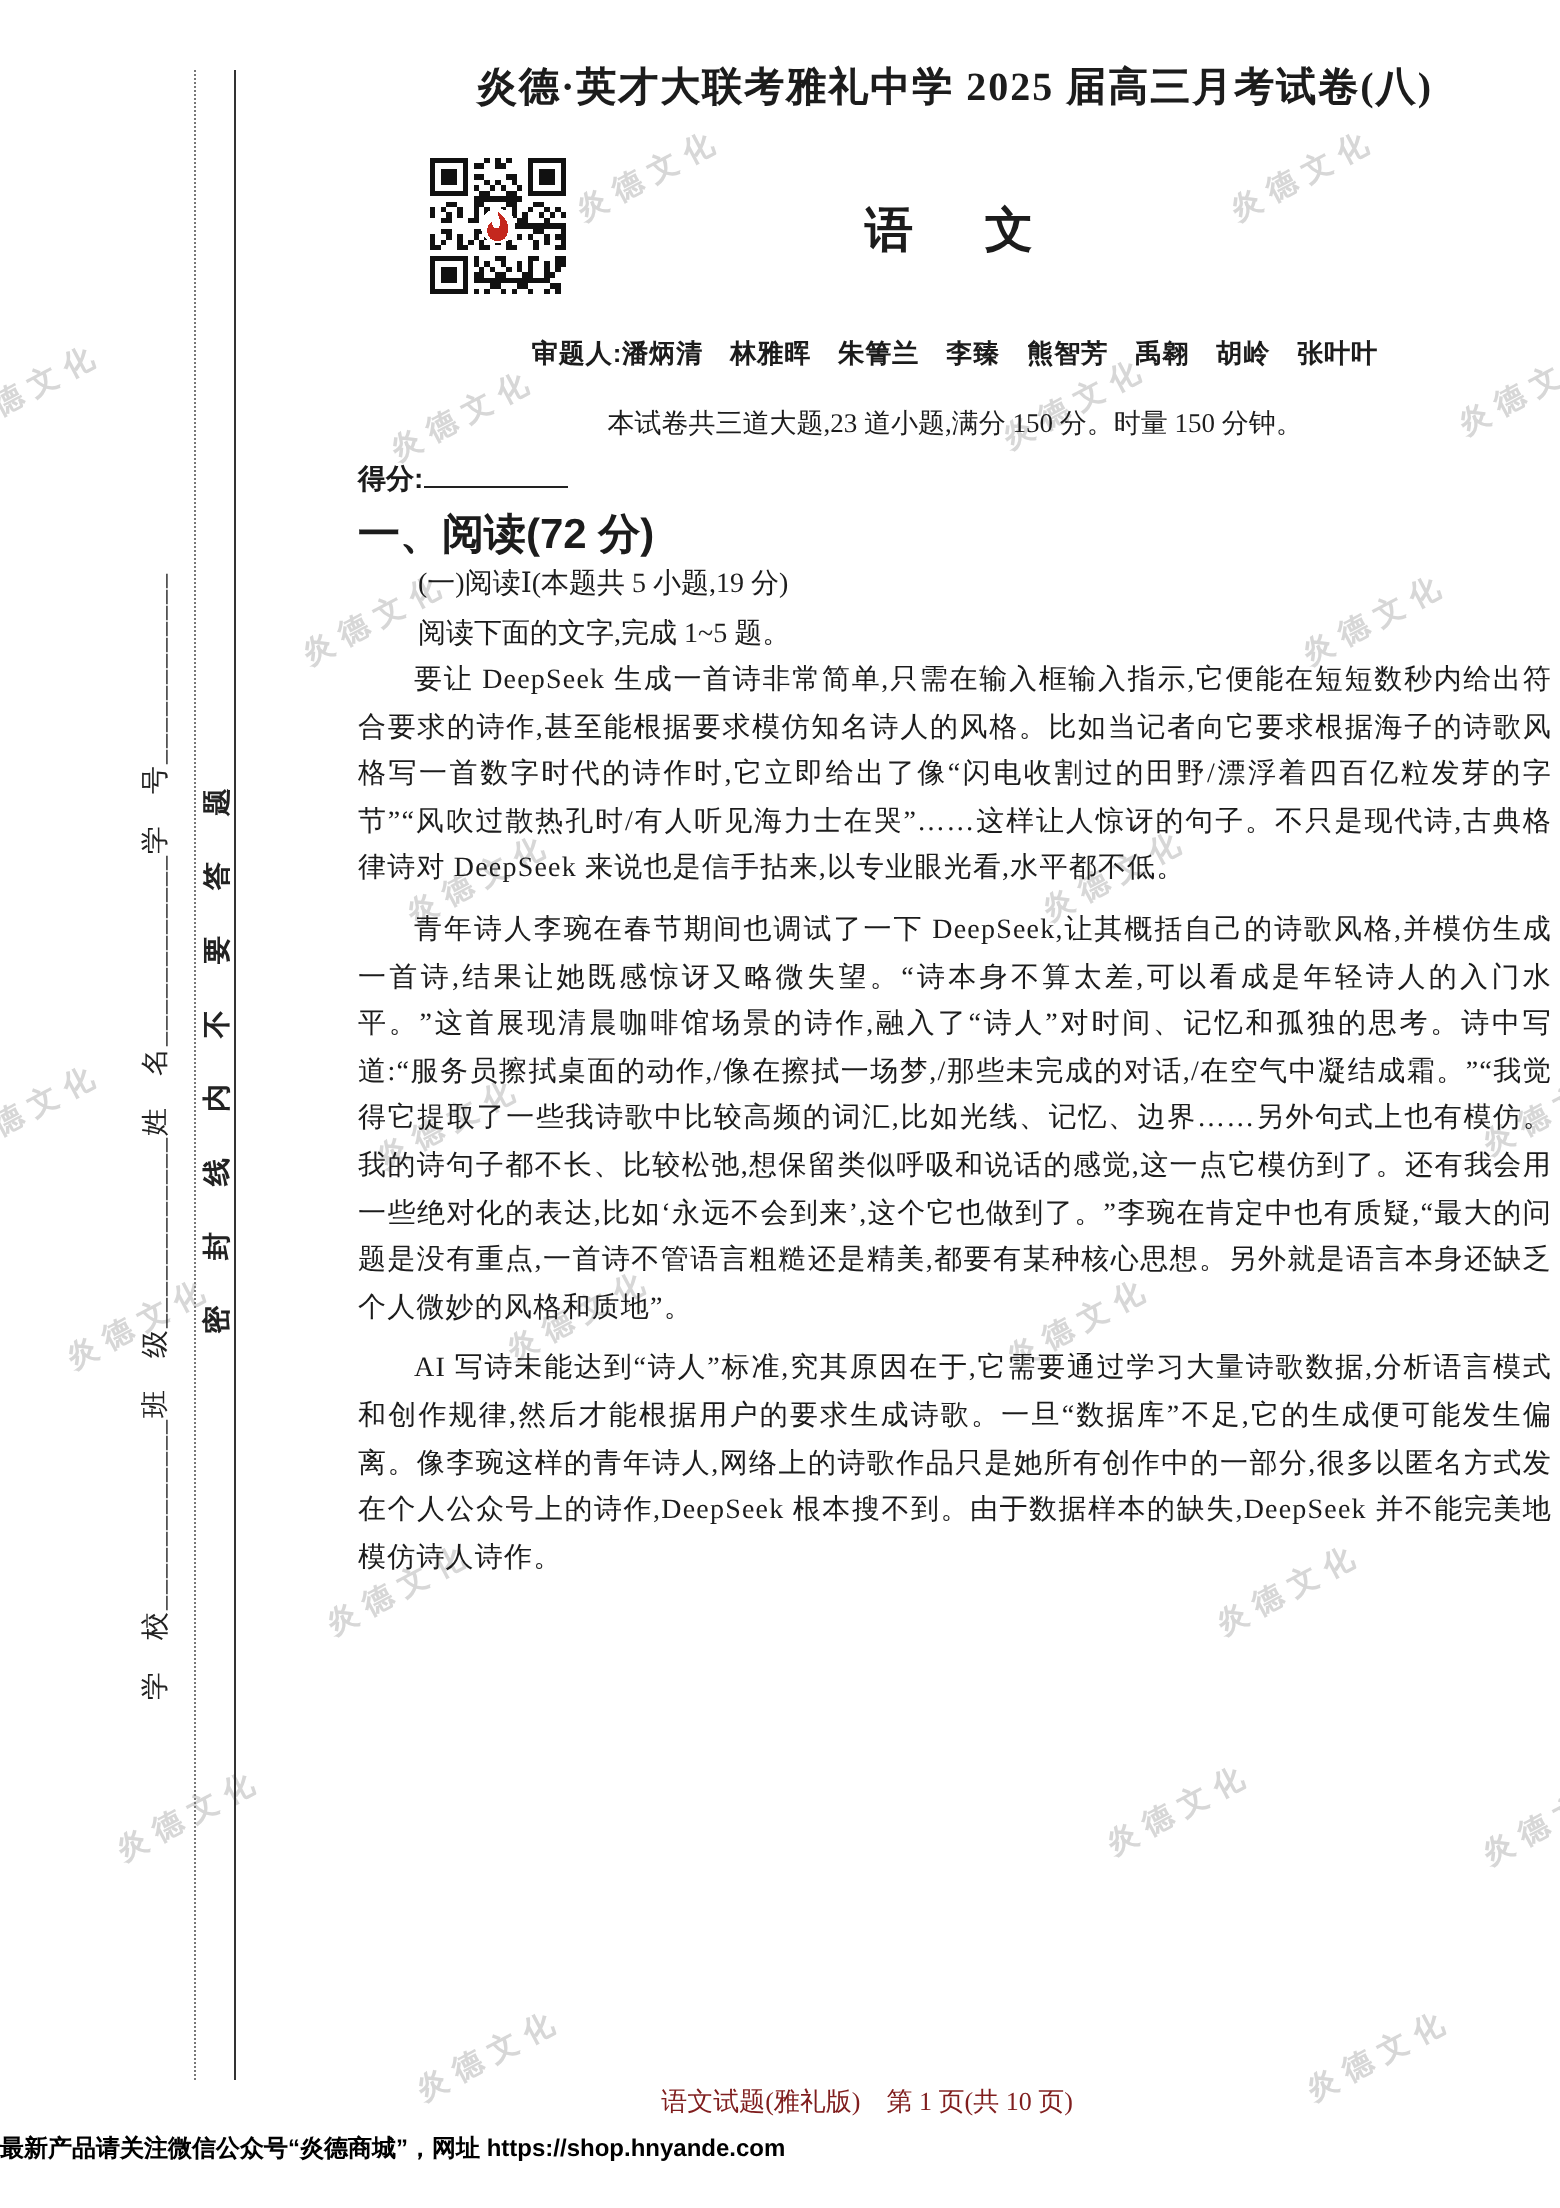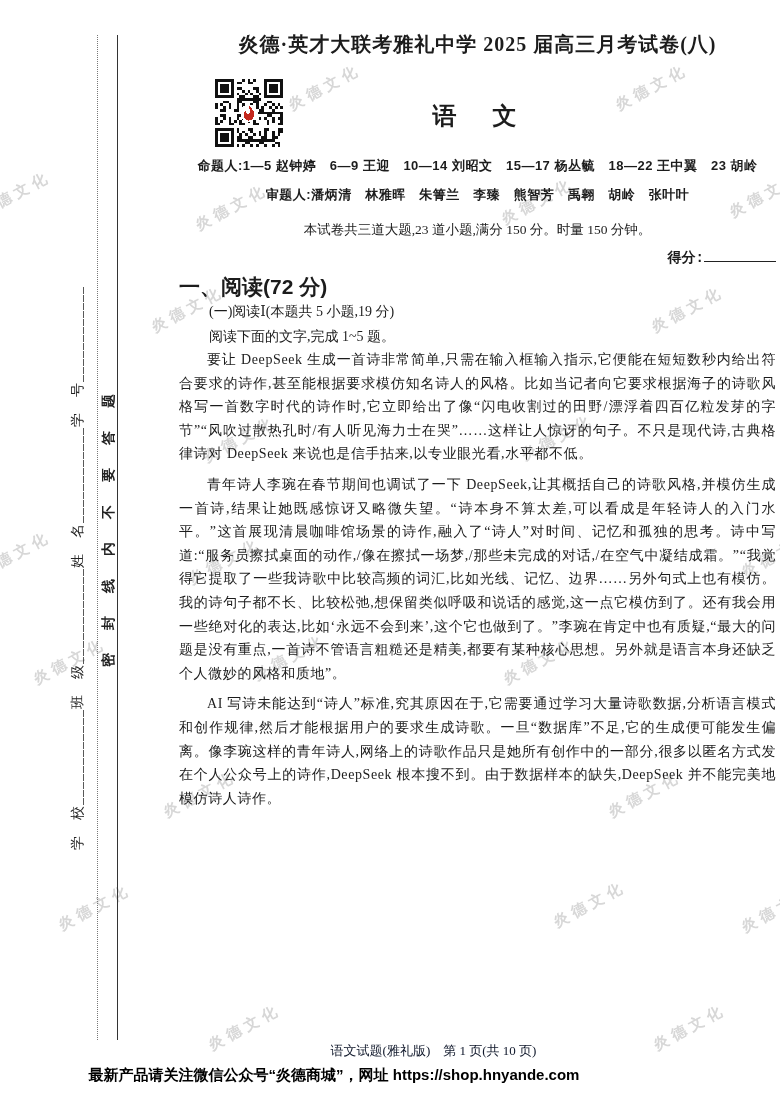--- a/index.html
+++ b/index.html
@@ -44,39 +44,39 @@
   .subject{
     text-align:center;padding-top:44px;font-size:24px;line-height:30px;
     font-weight:bold;font-family:"Liberation Sans",sans-serif;letter-spacing:6px;
   }
   .setters,.reviewers{
     text-align:center;font-size:13px;line-height:18px;font-weight:bold;
     font-family:"Liberation Sans",sans-serif;letter-spacing:0.5px;
   }
   .reviewers{margin-top:11px;}
   .exam-info{margin-top:17px;text-align:center;font-size:13.5px;line-height:18px;}
-  .score-row{margin-top:8px;text-align:right;font-size:14px;line-height:20px;
-    font-family:Liberation Mono, monospace;font-weight:bold;}
+  .score-row{margin-top:8px;font-size:14px;line-height:20px;
+    font-family:Liberation Sans, sans-serif;font-weight:bold;}
   .score-blank{display:inline-block;width:72px;border-bottom:1.5px solid #222;height:14px;}
   
   .sec-title{margin-top:8px;font-size:21px;line-height:22px;font-weight:bold;
     font-family:"Liberation Sans",sans-serif;}
   .sec-sub{margin-top:3px;padding-left:30px;font-size:14px;line-height:22px;}
   .instruction{margin-top:3px;padding-left:30px;font-size:14px;line-height:22px;}
   .material-label{margin-top:4px;padding-left:30px;font-size:14px;line-height:20px;
     font-weight:bold;font-family:"Liberation Sans",sans-serif;}
   .paras p{
     margin:0 0 7px 0;font-size:14px;line-height:23.6px;
     text-align:justify;text-indent:2em;letter-spacing:0.6px;
   }
   
   .footer-page{position:absolute;left:135px;top:1042px;width:597px;z-index:1;
-    text-align:center;font-size:13px;color:#0f172a;}
+    text-align:center;font-size:13px;color:#7f1d1d;}
   .footer-promo{position:absolute;left:0;top:1066px;width:668px;z-index:1;
-    text-align:center;font-size:15px;font-weight:bold;
+    font-size:12px;font-weight:bold;
     font-family:"Liberation Sans",sans-serif;color:#000;}
 </style>
 </head>
 <body>
 
 <div class="page">
 
   <div class="wm-layer">
       <span class="wm" style="left: 285px; top: 78px; color: rgb(215, 215, 215);">炎德文化</span>
       <span class="wm" style="left: 612px; top: 78px; color: rgb(215, 215, 215);">炎德文化</span>
@@ -307,21 +307,20 @@
             <rect x="0" y="18" width="7" height="7" fill="#111"></rect>
             <rect x="1" y="19" width="5" height="5" fill="#fff"></rect>
             <rect x="2" y="20" width="3" height="3" fill="#111"></rect>
             <circle cx="12.5" cy="12.5" r="3.2" fill="#fff"></circle>
             <path d="M12.5 9.8 C13.8 11 14.6 12 14.4 13.4 C14.2 14.6 13.4 15.3 12.4 15.3 C11.3 15.3 10.5 14.5 10.5 13.3 C10.5 12.6 10.9 12 11.5 11.7 C11.3 12.4 11.7 12.9 12.2 12.9 C12.8 12.9 13.1 12.3 12.9 11.6 C12.7 10.9 12.4 10.4 12.5 9.8 Z" fill="#c4281e"></path>
           </svg>
       </div>
       <div class="subject">语　文</div>
     </div>
 
-    <div class="setters">命题人:1—5 赵钟婷　6—9 王迎　10—14 刘昭文　15—17 杨丛毓　18—22 王中翼　23 胡岭</div>
     <div class="reviewers">审题人:潘炳清　林雅晖　朱箐兰　李臻　熊智芳　禹翱　胡岭　张叶叶</div>
     <div class="exam-info">本试卷共三道大题,23 道小题,满分 150 分。时量 150 分钟。</div>
 
     <div class="score-row">
       <span>得分:</span><span class="score-blank"></span>
     </div>
 
     <div class="sec-title">一、阅读(72 分)</div>
     <div class="sec-sub">(一)阅读Ⅰ(本题共 5 小题,19 分)</div>
     <div class="instruction">阅读下面的文字,完成 1~5 题。</div>

